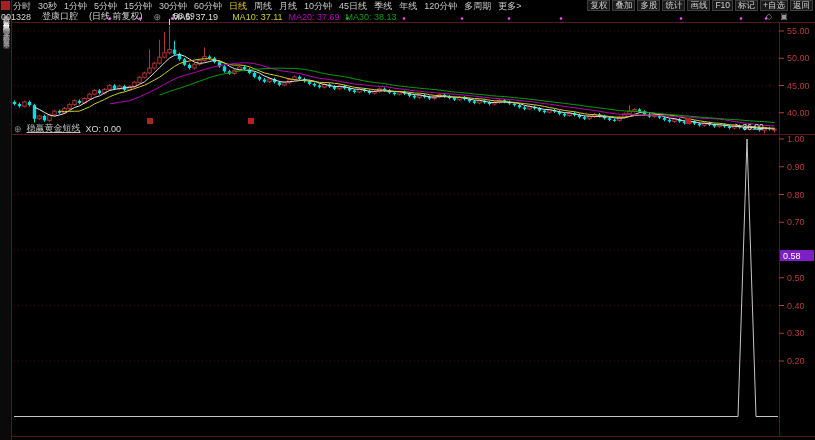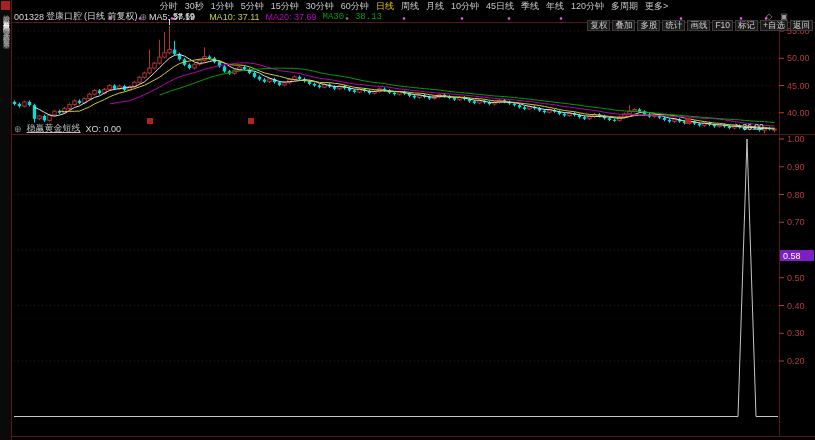--- a/index.html
+++ b/index.html
@@ -6,30 +6,30 @@
   #app{position:relative;width:815px;height:440px;background:#000;overflow:hidden;
        font-family:"Liberation Sans",sans-serif;color:#c8c8c8;}
   
   #sidebar{position:absolute;left:0;top:0;width:11px;height:440px;background:#0a0a0a;
            border-right:1px solid #5a1515;z-index:5;}
   .side-icon{width:9px;height:9px;margin:1px auto 2px auto;}
   .side-tab{writing-mode:vertical-rl;text-orientation:upright;font-size:7px;line-height:10px;
             color:#9a9a9a;margin:2px 0 6px 1px;letter-spacing:-1px;cursor:pointer;}
   .side-tab.active{background:#a42222;color:#fff;}
   
-  #menubar{position:absolute;left:13px;top:0;right:0;height:11px;display:flex;align-items:center;
-           gap:7px;font-size:9px;white-space:nowrap;z-index:6;flex-direction:column;}
+  #menubar{position:absolute;left:13px;top:0;right:0;height:11px;display:flex;align-items:flex-start;
+           gap:7px;font-size:9px;white-space:nowrap;z-index:6;}
   .menu-item{color:#c8c8c8;cursor:pointer;}
   .menu-item.active{color:#e6c300;}
   #menu-right{margin-left:auto;display:flex;gap:2px;padding-right:2px;}
   .tb-btn{border:1px solid #3c3c3c;background:#1a1a1a;color:#cfcfcf;font-size:8.5px;
           line-height:9px;padding:0 2px;cursor:pointer;}
   
-  #inforow{position:absolute;left:14px;top:11px;height:11px;display:flex;align-items:center;
-           gap:2px;font-size:9px;z-index:6;}
+  #inforow{position:absolute;left:1px;top:11px;height:11px;display:flex;align-items:center;
+           gap:11px;font-size:9px;z-index:6;}
   #inforow .code,#inforow .name,#inforow .mode{color:#d6d6d6;}
   .overlay-toggle{color:#8a8a8a;font-size:9px;cursor:pointer;}
   .row2-icons{position:absolute;top:12px;left:766px;display:flex;gap:8px;font-size:8px;
               color:#9a9a9a;z-index:6;}
   
   #subheader{position:absolute;left:14px;top:123px;height:11px;display:flex;align-items:center;
              gap:5px;font-size:9px;z-index:6;}
   #subheader .ind-name{color:#c0c0c0;text-decoration:underline;}
   #subheader .ind-val{color:#d8d8d8;}
   svg text{font-family:"Liberation Sans",sans-serif;}
@@ -85,21 +85,21 @@
 
   <div id="inforow">
     <span class="code">001328</span>
     <span class="name">登康口腔</span>
     <span class="mode">(日线 前复权)</span>
     <span class="overlay-toggle">⊕</span>
     <span id="ma-legend" style="display:flex;gap:6px">
         <span style="color: rgb(222, 222, 222); text-align: center;">MA5: 37.19</span>
         <span style="color: rgb(205, 205, 42); margin-left: 8px;">MA10: 37.11</span>
         <span style="color: rgb(187, 0, 187);">MA20: 37.69</span>
-        <span style="color: rgb(0, 160, 0); font-family: Liberation Mono, monospace;">MA30: 38.13</span>
+        <span style="color: rgb(0, 160, 0);">MA30: 38.13</span>
       </span>
   </div>
   <div class="row2-icons">
     <span>◇</span>
     <span>▣</span>
   </div>
 
   <svg id="chart" width="815" height="440" style="position:absolute;left:0;top:0;z-index:1">
       <line x1="12" y1="22.5" x2="815" y2="22.5" stroke="#5a1515" stroke-width="1"></line>
       <line x1="12" y1="134.5" x2="815" y2="134.5" stroke="#5a1515" stroke-width="1"></line>

